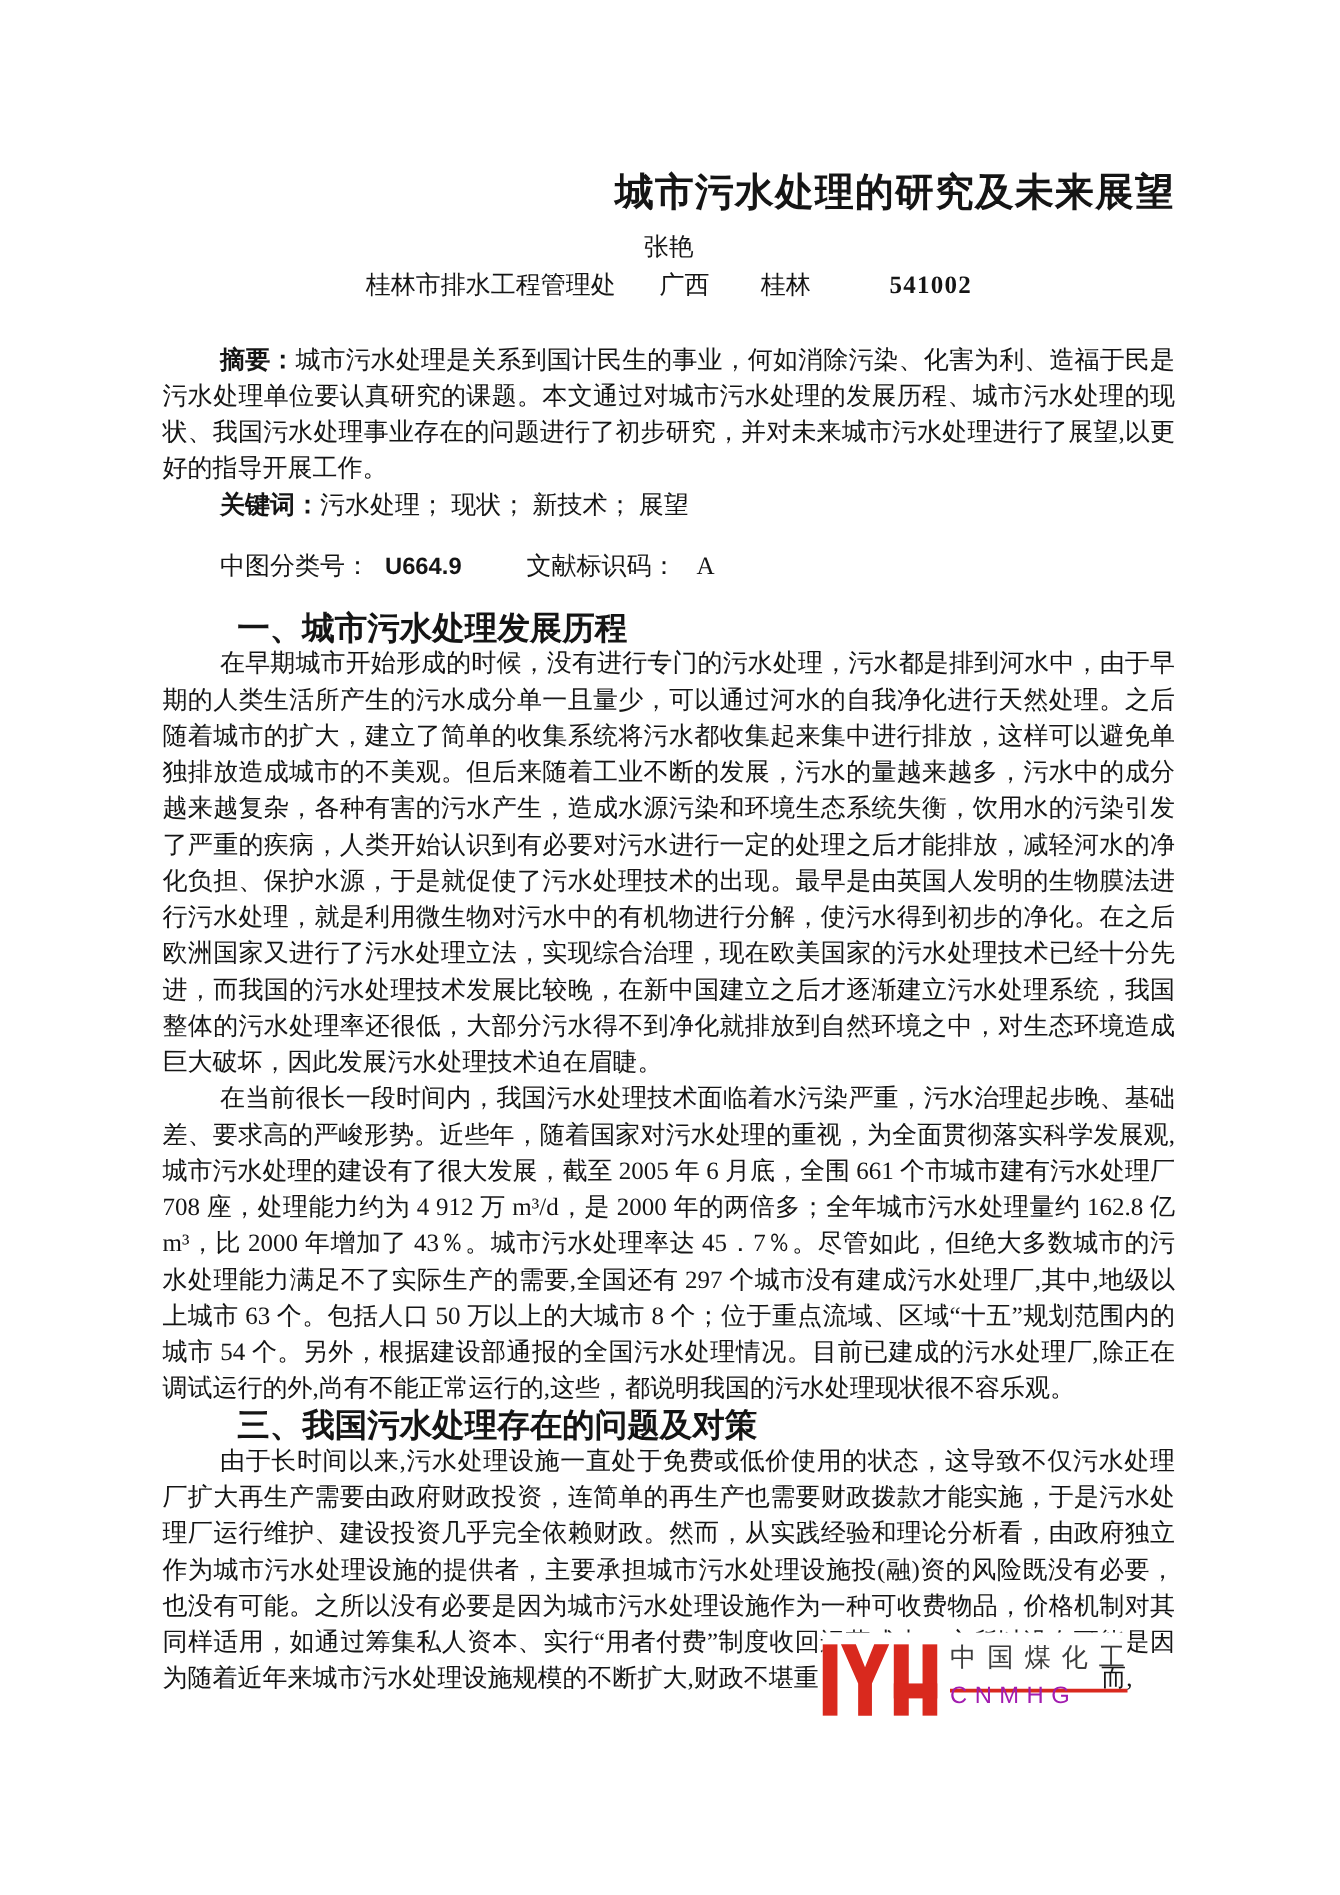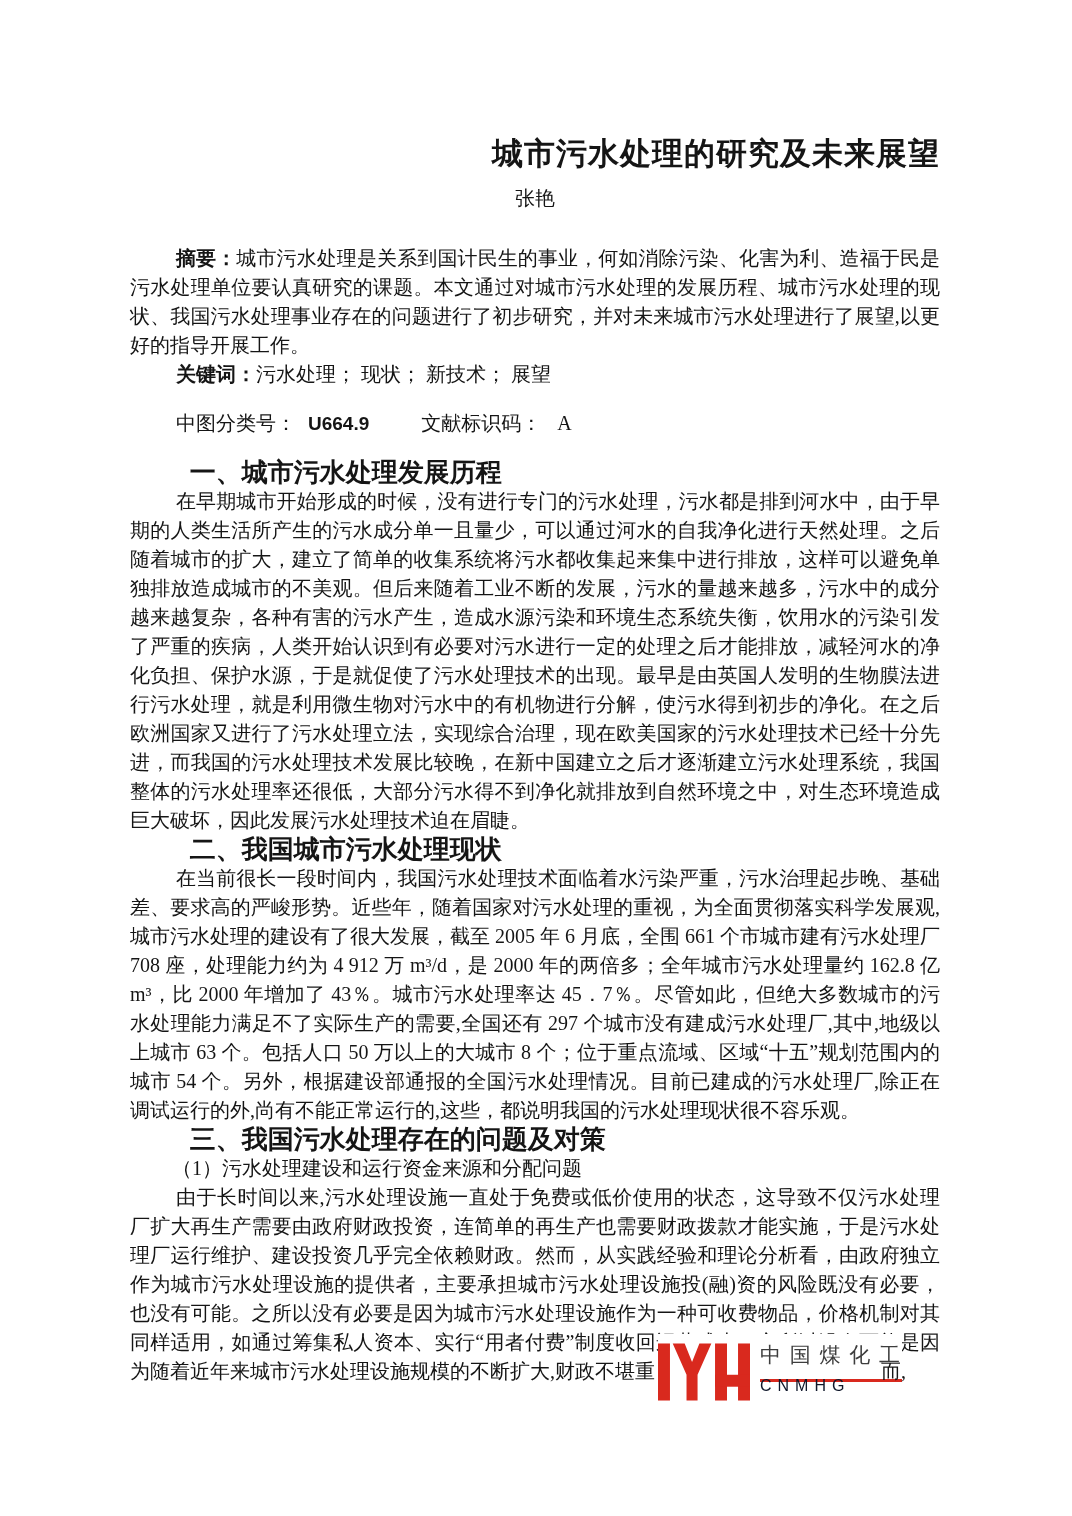--- a/index.html
+++ b/index.html
@@ -80,50 +80,54 @@
   .wm-textcol { margin-left: 10px; margin-top: 6px; }
   .wm-brand {
     font-family: "Liberation Sans", "DejaVu Sans", sans-serif;
     font-size: 21px; color: #3d3d3d; letter-spacing: 2px;
     white-space: nowrap;
     border-bottom: 3px solid #d9291e;
     padding-bottom: 13px;
   }
   .wm-en {
     font-family: "Liberation Sans", "DejaVu Sans", sans-serif;
-    font-size: 16px; color: #0f172a; letter-spacing: 6px;
+    font-size: 19px; color: #a21caf; letter-spacing: 6px;
     margin-top: 3px; white-space: nowrap;
   }
 </style>
 </head>
 <body>
 
 <div class="page">
 
   <h1 class="doc-title">城市污水处理的研究及未来展望</h1>
 
   <div class="author-line">张艳</div>
 
+  <div class="affiliation-line">
+    <span>桂林市排水工程管理处</span>
+    <span class="gap-a">广西</span>
+    <span class="gap-b">桂林</span>
+    <span class="gap-c postcode">541002</span>
+  </div>
 
   <div class="body-text">
 
     <p class="abstract-para"><span class="b">摘要：</span><span>城市污水处理是关系到国计民生的事业，何如消除污染、化害为利、造福于民是污水处理单位要认真研究的课题。本文通过对城市污水处理的发展历程、城市污水处理的现状、我国污水处理事业存在的问题进行了初步研究，并对未来城市污水处理进行了展望,以更好的指导开展工作。</span></p>
 
     <p class="kw-para"><span class="b">关键词：</span><span>污水处理； 现状； 新技术； 展望</span></p>
 
     <p class="meta-line"><span>中图分类号：</span><span class="clc-value">U664.9</span><span class="code-label">文献标识码：</span><span class="code-value">A</span></p>
 
     <h2 class="sec-heading">一、城市污水处理发展历程</h2>
     <p class="para">在早期城市开始形成的时候，没有进行专门的污水处理，污水都是排到河水中，由于早期的人类生活所产生的污水成分单一且量少，可以通过河水的自我净化进行天然处理。之后随着城市的扩大，建立了简单的收集系统将污水都收集起来集中进行排放，这样可以避免单独排放造成城市的不美观。但后来随着工业不断的发展，污水的量越来越多，污水中的成分越来越复杂，各种有害的污水产生，造成水源污染和环境生态系统失衡，饮用水的污染引发了严重的疾病，人类开始认识到有必要对污水进行一定的处理之后才能排放，减轻河水的净化负担、保护水源，于是就促使了污水处理技术的出现。最早是由英国人发明的生物膜法进行污水处理，就是利用微生物对污水中的有机物进行分解，使污水得到初步的净化。在之后欧洲国家又进行了污水处理立法，实现综合治理，现在欧美国家的污水处理技术已经十分先进，而我国的污水处理技术发展比较晚，在新中国建立之后才逐渐建立污水处理系统，我国整体的污水处理率还很低，大部分污水得不到净化就排放到自然环境之中，对生态环境造成巨大破坏，因此发展污水处理技术迫在眉睫。</p>
 
-    <h2 class="sec-heading">二、我国城市污水处理现状</h2>
     <p class="para">在当前很长一段时间内，我国污水处理技术面临着水污染严重，污水治理起步晚、基础差、要求高的严峻形势。近些年，随着国家对污水处理的重视，为全面贯彻落实科学发展观,城市污水处理的建设有了很大发展，截至 2005 年 6 月底，全围 661 个市城市建有污水处理厂 708 座，处理能力约为 4 912 万 m³/d，是 2000 年的两倍多；全年城市污水处理量约 162.8 亿 m³，比 2000 年增加了 43％。城市污水处理率达 45．7％。尽管如此，但绝大多数城市的污水处理能力满足不了实际生产的需要,全国还有 297 个城市没有建成污水处理厂,其中,地级以上城市 63 个。包括人口 50 万以上的大城市 8 个；位于重点流域、区域“十五”规划范围内的城市 54 个。另外，根据建设部通报的全国污水处理情况。目前已建成的污水处理厂,除正在调试运行的外,尚有不能正常运行的,这些，都说明我国的污水处理现状很不容乐观。</p>
 
     <h2 class="sec-heading">三、我国污水处理存在的问题及对策</h2>
-    <p class="sub-heading">（1）污水处理建设和运行资金来源和分配问题</p>
 
     <div class="last-para-wrap">
       <p class="para">由于长时间以来,污水处理设施一直处于免费或低价使用的状态，这导致不仅污水处理厂扩大再生产需要由政府财政投资，连简单的再生产也需要财政拨款才能实施，于是污水处理厂运行维护、建设投资几乎完全依赖财政。然而，从实践经验和理论分析看，由政府独立作为城市污水处理设施的提供者，主要承担城市污水处理设施投(融)资的风险既没有必要，也没有可能。之所以没有必要是因为城市污水处理设施作为一种可收费物品，价格机制对其同样适用，如通过筹集私人资本、实行“用者付费”制度收回运营成本，之所以没有可能是因为随着近年来城市污水处理设施规模的不断扩大,财政不堪重</p>
 
       <span class="tail-frag">而,</span>
 
       <div class="watermark">
         <span class="wm-logo">
           <svg viewBox="0 0 100 62" xmlns="http://www.w3.org/2000/svg">
             <rect x="0" y="0" width="13" height="62"></rect>

